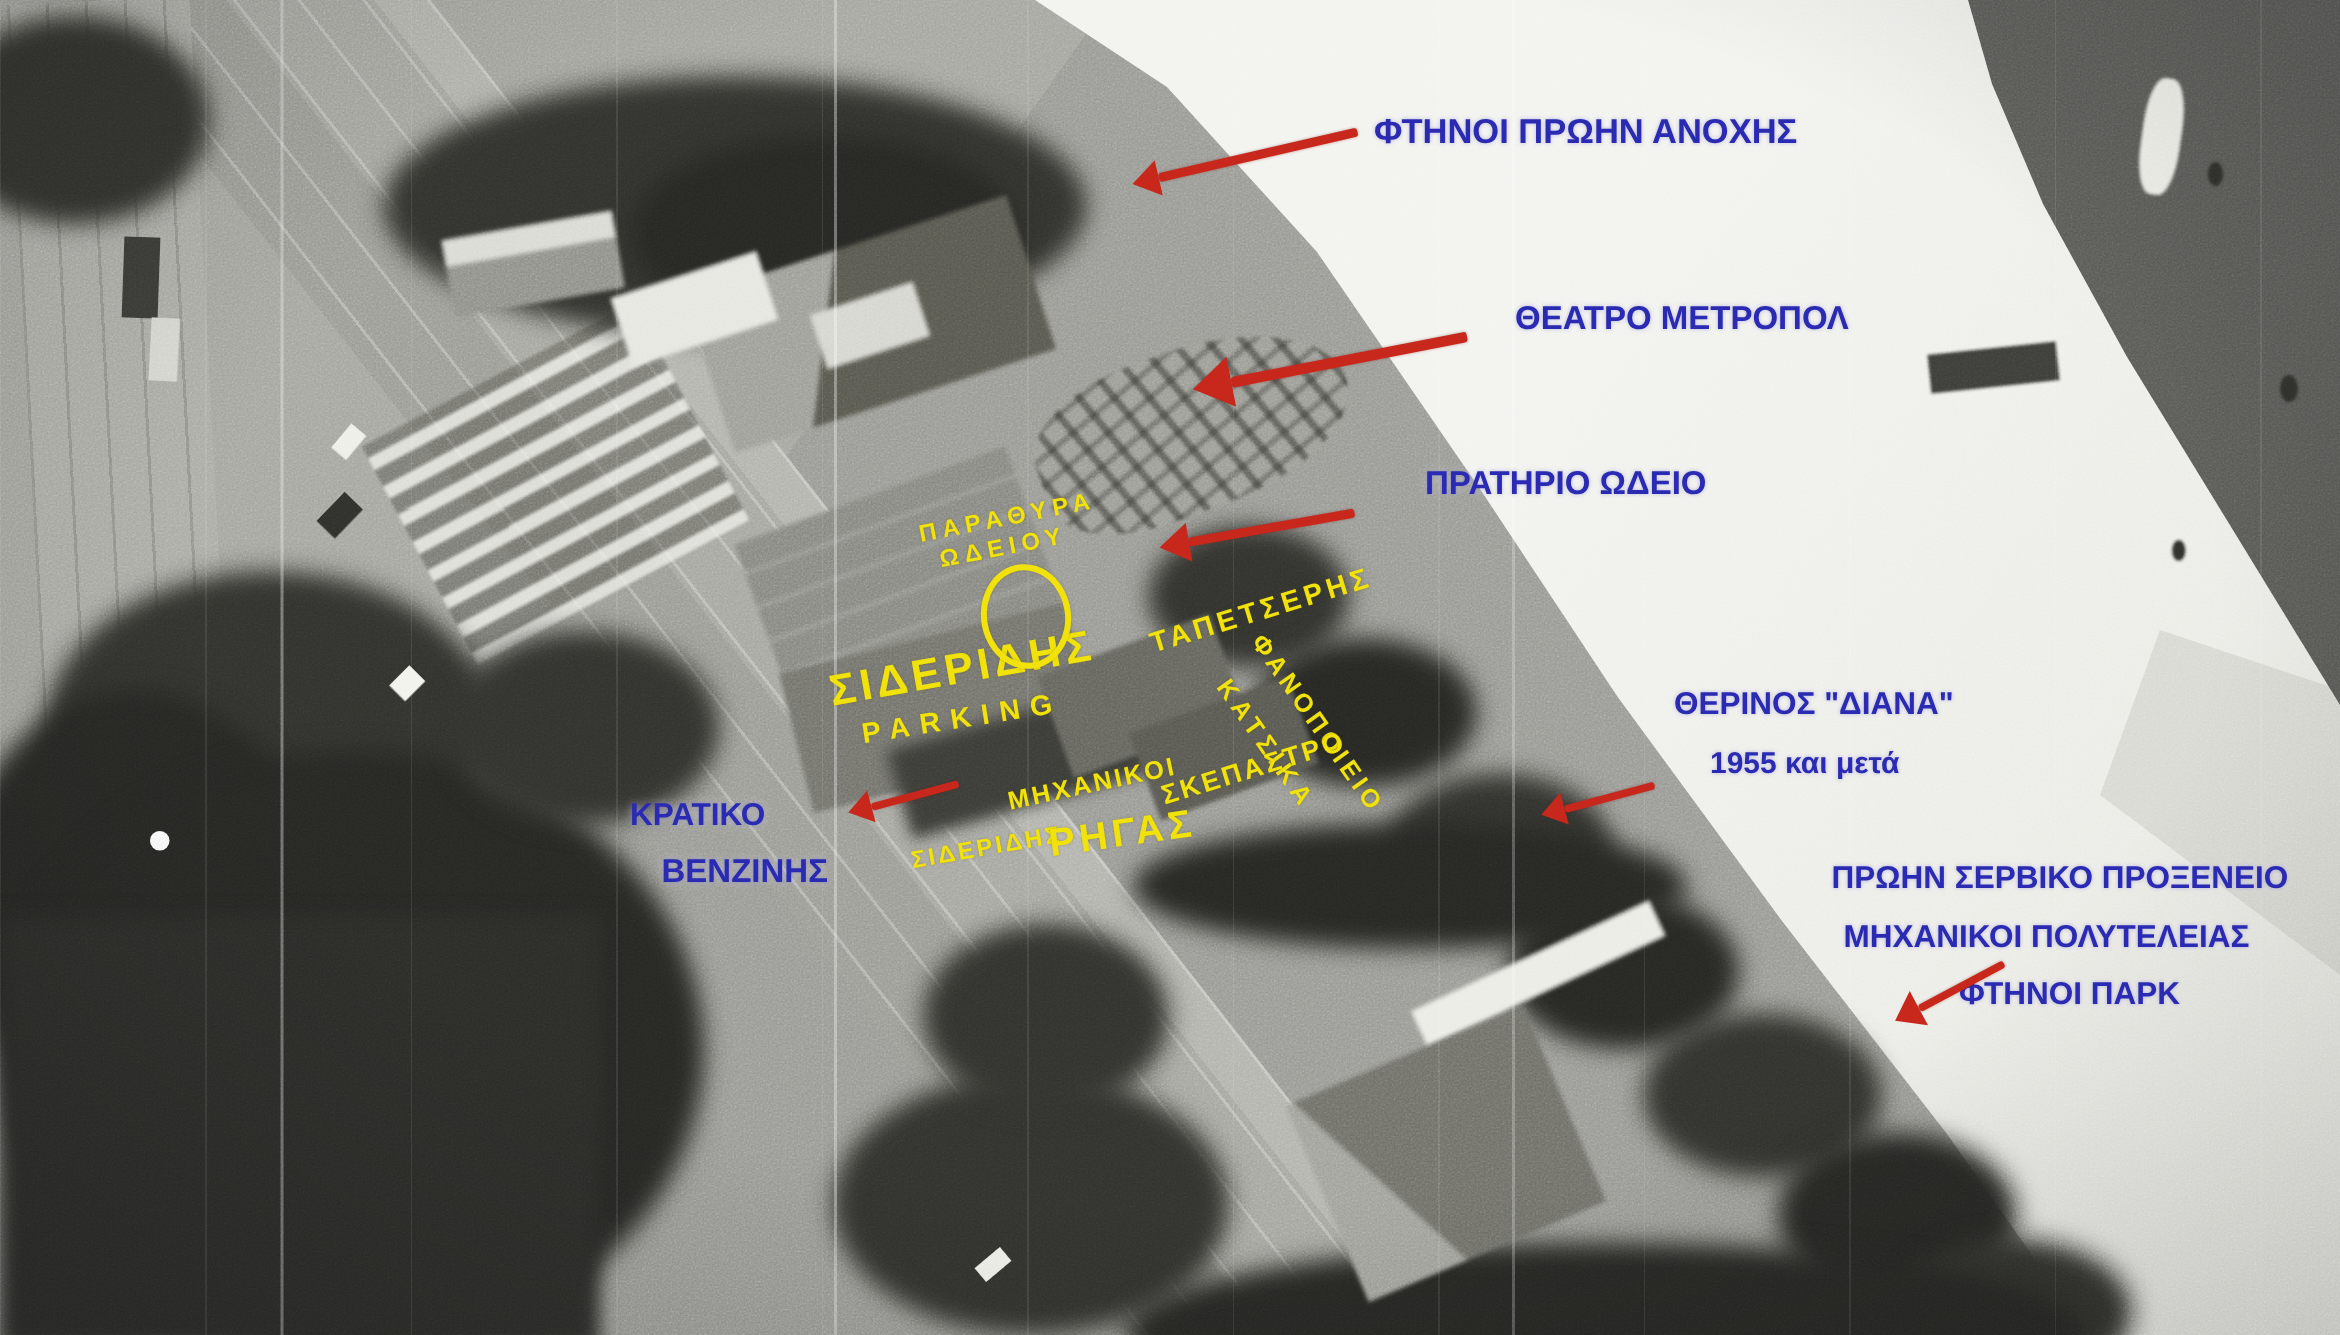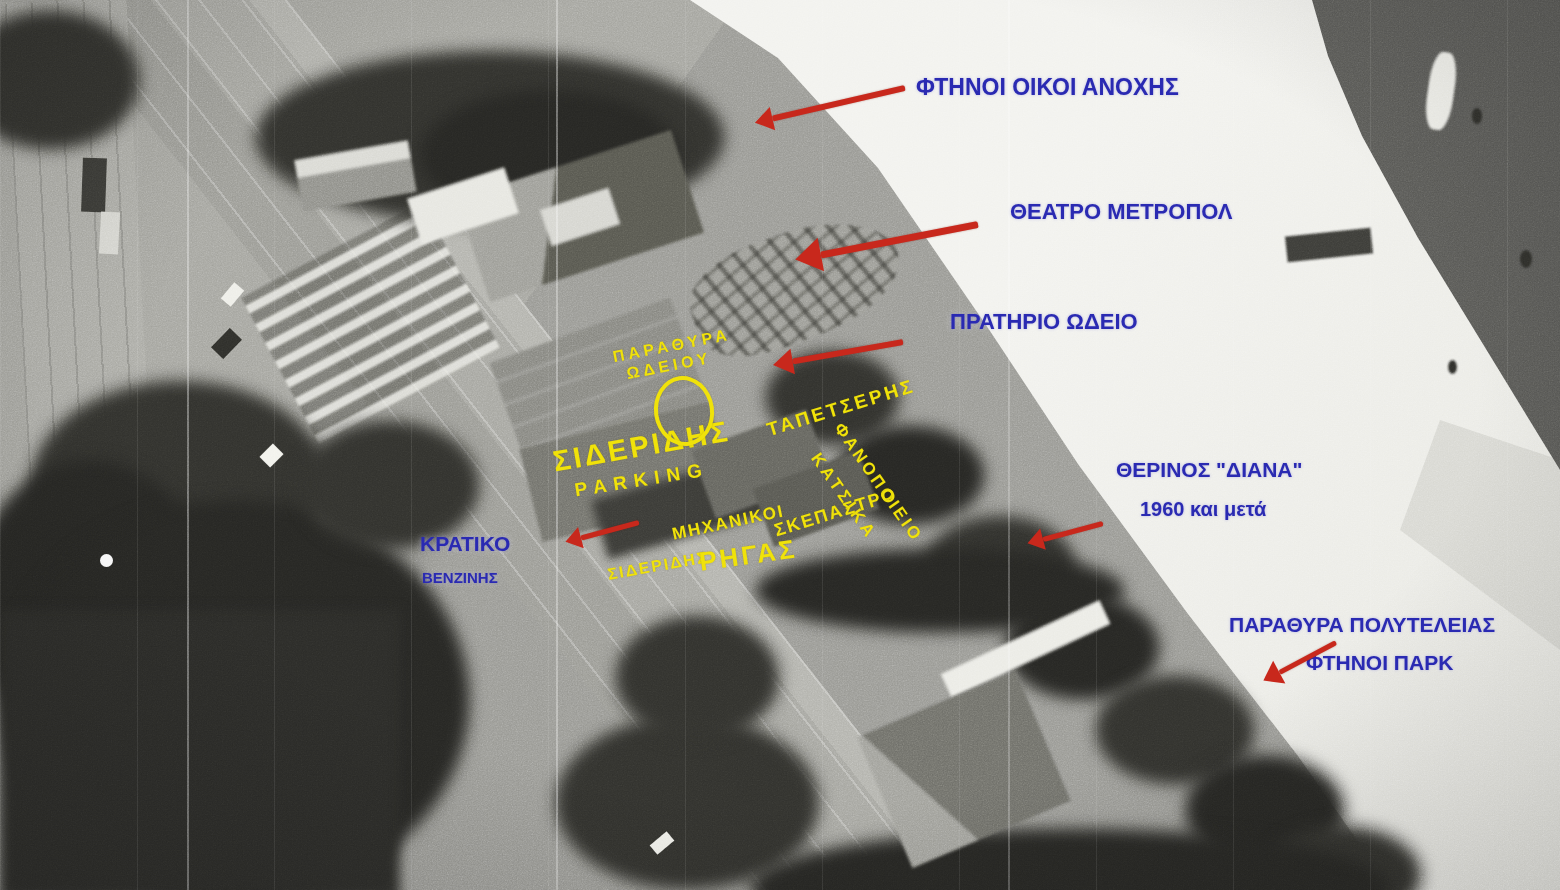--- a/index.html
+++ b/index.html
@@ -157,28 +157,29 @@
   <div class="abs scratch-line" style="left:1008px;opacity:.7;"></div>
   <div class="layer vignette"></div>
   <svg class="grain" width="1560" height="890" xmlns="http://www.w3.org/2000/svg">
     <filter id="gf">
         <feTurbulence type="fractalNoise" baseFrequency="0.8" numOctaves="2" stitchTiles="stitch"></feTurbulence>
         <feColorMatrix type="saturate" values="0"></feColorMatrix>
       </filter>
     <rect width="1560" height="890" filter="url(#gf)"></rect>
   </svg>
 
-  <div class="lbl blue" style="left:916px;top:76px;font-size:23px;">ΦΤΗΝΟΙ ΟΙΚΟΙ ΑΝΟΧΗΣ</div>
+  <div class="lbl blue" style="left:916px;top:76px;font-size:23px;">ΦΤΗΝΟΙ ΠΡΩΗΝ ΑΝΟΧΗΣ</div>
   <div class="lbl blue" style="left:1010px;top:201px;font-size:22px;">ΘΕΑΤΡΟ ΜΕΤΡΟΠΟΛ</div>
   <div class="lbl blue" style="left:950px;top:311px;font-size:22px;">ΠΡΑΤΗΡΙΟ ΩΔΕΙΟ</div>
   <div class="lbl blue" style="left:420px;top:533px;font-size:21px;">ΚΡΑΤΙΚΟ</div>
-  <div class="lbl blue" style="left:422px;top:570px;font-size:15px;text-align:center;">ΒΕΝΖΙΝΗΣ</div>
+  <div class="lbl blue" style="left:441px;top:570px;font-size:22px;text-align:center;">ΒΕΝΖΙΝΗΣ</div>
   <div class="lbl blue" style="left:1116px;top:459px;font-size:21px;">ΘΕΡΙΝΟΣ "ΔΙΑΝΑ"</div>
-  <div class="lbl blue" style="left:1140px;top:499px;font-size:20px;">1960 και μετά</div>
-  <div class="lbl blue" style="left:1229px;top:614px;font-size:21px;">ΠΑΡΑΘΥΡΑ ΠΟΛΥΤΕΛΕΙΑΣ</div>
+  <div class="lbl blue" style="left:1140px;top:499px;font-size:20px;">1955 και μετά</div>
+  <div class="lbl blue" style="left:1221px;top:575px;font-size:21px;">ΠΡΩΗΝ ΣΕΡΒΙΚΟ ΠΡΟΞΕΝΕΙΟ</div>
+  <div class="lbl blue" style="left:1229px;top:614px;font-size:21px;">ΜΗΧΑΝΙΚΟΙ ΠΟΛΥΤΕΛΕΙΑΣ</div>
   <div class="lbl blue" style="left:1306px;top:652px;font-size:21px;">ΦΤΗΝΟΙ ΠΑΡΚ</div>
 
   <div class="lbl yellow" style="left:612px;top:338px;font-size:16px;letter-spacing:4px;transform:rotate(-11deg);">ΠΑΡΑΘΥΡΑ</div>
   <div class="lbl yellow" style="left:626px;top:358px;font-size:16px;letter-spacing:4px;transform:rotate(-11deg);">ΩΔΕΙΟΥ</div>
   <div class="lbl yellow" style="left:552px;top:432px;font-size:29px;letter-spacing:3px;transform:rotate(-10deg);">ΣΙΔΕΡΙΔΗΣ</div>
   <div class="lbl yellow" style="left:574px;top:470px;font-size:19px;letter-spacing:7px;transform:rotate(-9deg);">PARKING</div>
   <div class="lbl yellow" style="left:764px;top:398px;font-size:19px;letter-spacing:3px;transform:rotate(-17deg);">ΤΑΠΕΤΣΕΡΗΣ</div>
   <div class="lbl yellow" style="left:845px;top:420px;font-size:17px;letter-spacing:3px;transform:rotate(55deg);transform-origin:0 0;">ΦΑΝΟΠΟΙΕΙΟ</div>
   <div class="lbl yellow" style="left:822px;top:450px;font-size:17px;letter-spacing:4px;transform:rotate(55deg);transform-origin:0 0;">ΚΑΤΣΙΚΑ</div>
   <div class="lbl yellow" style="left:671px;top:514px;font-size:17px;letter-spacing:2px;transform:rotate(-12deg);">ΜΗΧΑΝΙΚΟΙ</div>

